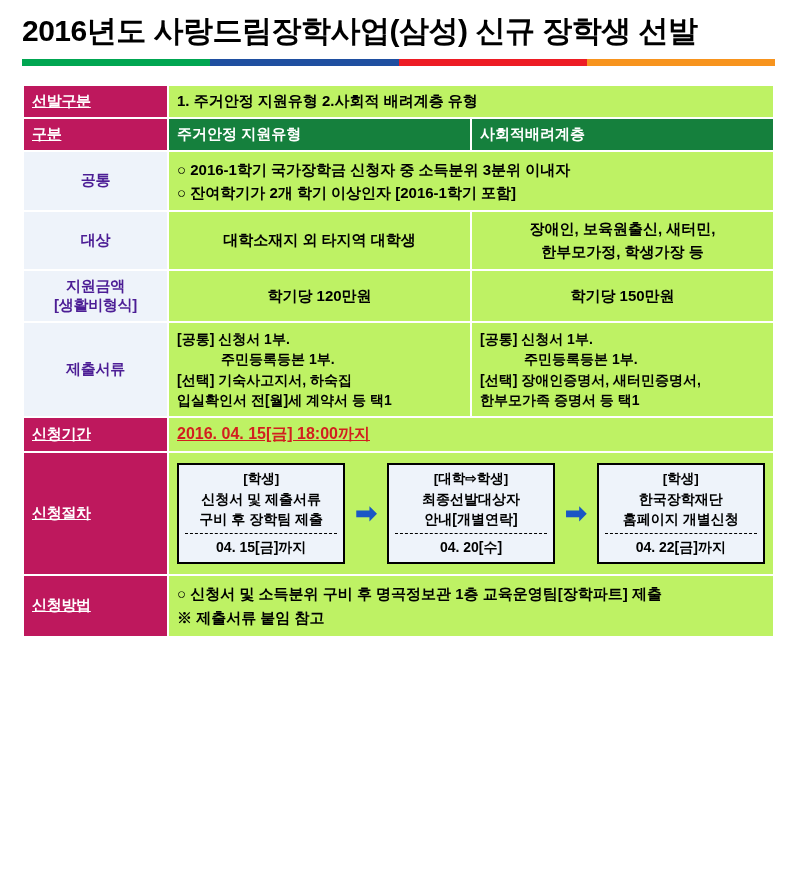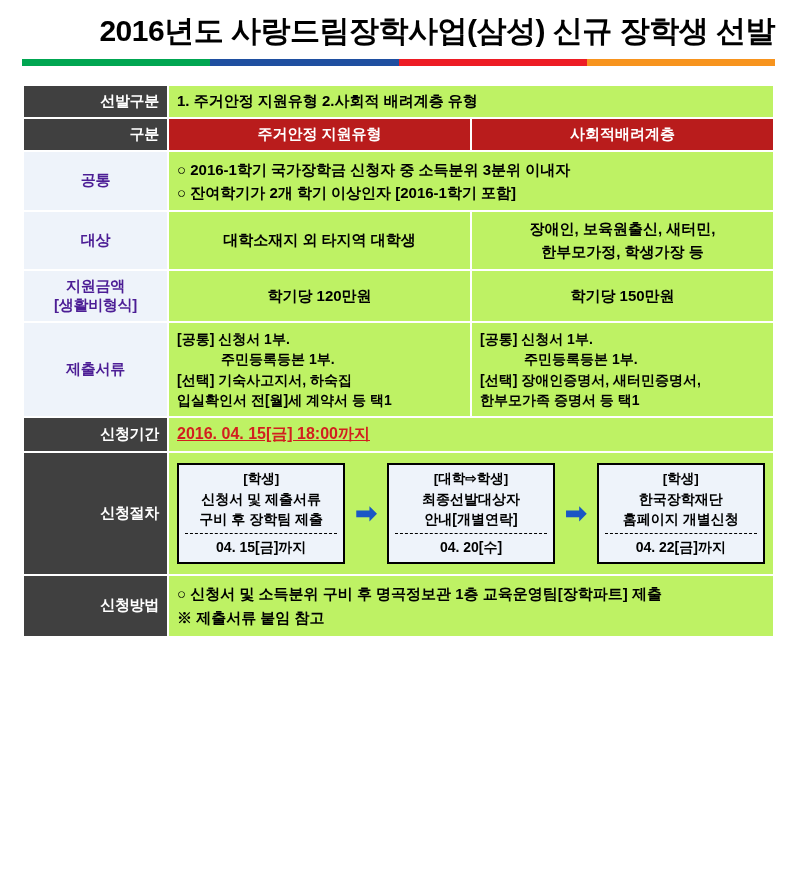--- a/index.html
+++ b/index.html
@@ -18,21 +18,21 @@
     position: relative;
     width: 797px;
     height: 878px;
     box-sizing: border-box;
     padding: 0 22px;
   }
 
   
   .header {
     padding-top: 14px;
-    text-align: right;
+    text-align: left;
   }
   .title-main {
     font-size: 30px;
     font-weight: bold;
     letter-spacing: -0.5px;
     line-height: 1.15;
     white-space: nowrap;
   }
   .title-sub {
     font-size: 18px;
@@ -56,39 +56,39 @@
     table-layout: fixed;
   }
   table.main td {
     border: 2px solid #ffffff;
     vertical-align: middle;
     padding: 6px 8px;
     font-size: 15px;
     font-weight: bold;
   }
   td.label {
-    background: #404040;
+    background: #be185d;
     color: #ffffff;
-    text-align: right;
+    text-align: left;
     width: 145px;
     font-size: 16px;
     letter-spacing: -0.3px;
+    text-decoration: underline;
   }
   td.label-plain {
     background: #eef3fa;
     color: #4c1d95;
     text-align: center;
     width: 145px;
     font-size: 16px;
     letter-spacing: -0.3px;
   }
   td.subhead {
-    background: #b91c1c;
+    background: #15803d;
     color: #ffffff;
-    text-align: center;
     font-size: 17px;
   }
   td.body {
     background: #bef264;
     color: #000;
     font-size: 15px;
   }
   td.body.center { text-align: center; }
   .bullets { line-height: 1.55; }
   .bullets div { white-space: nowrap; }

